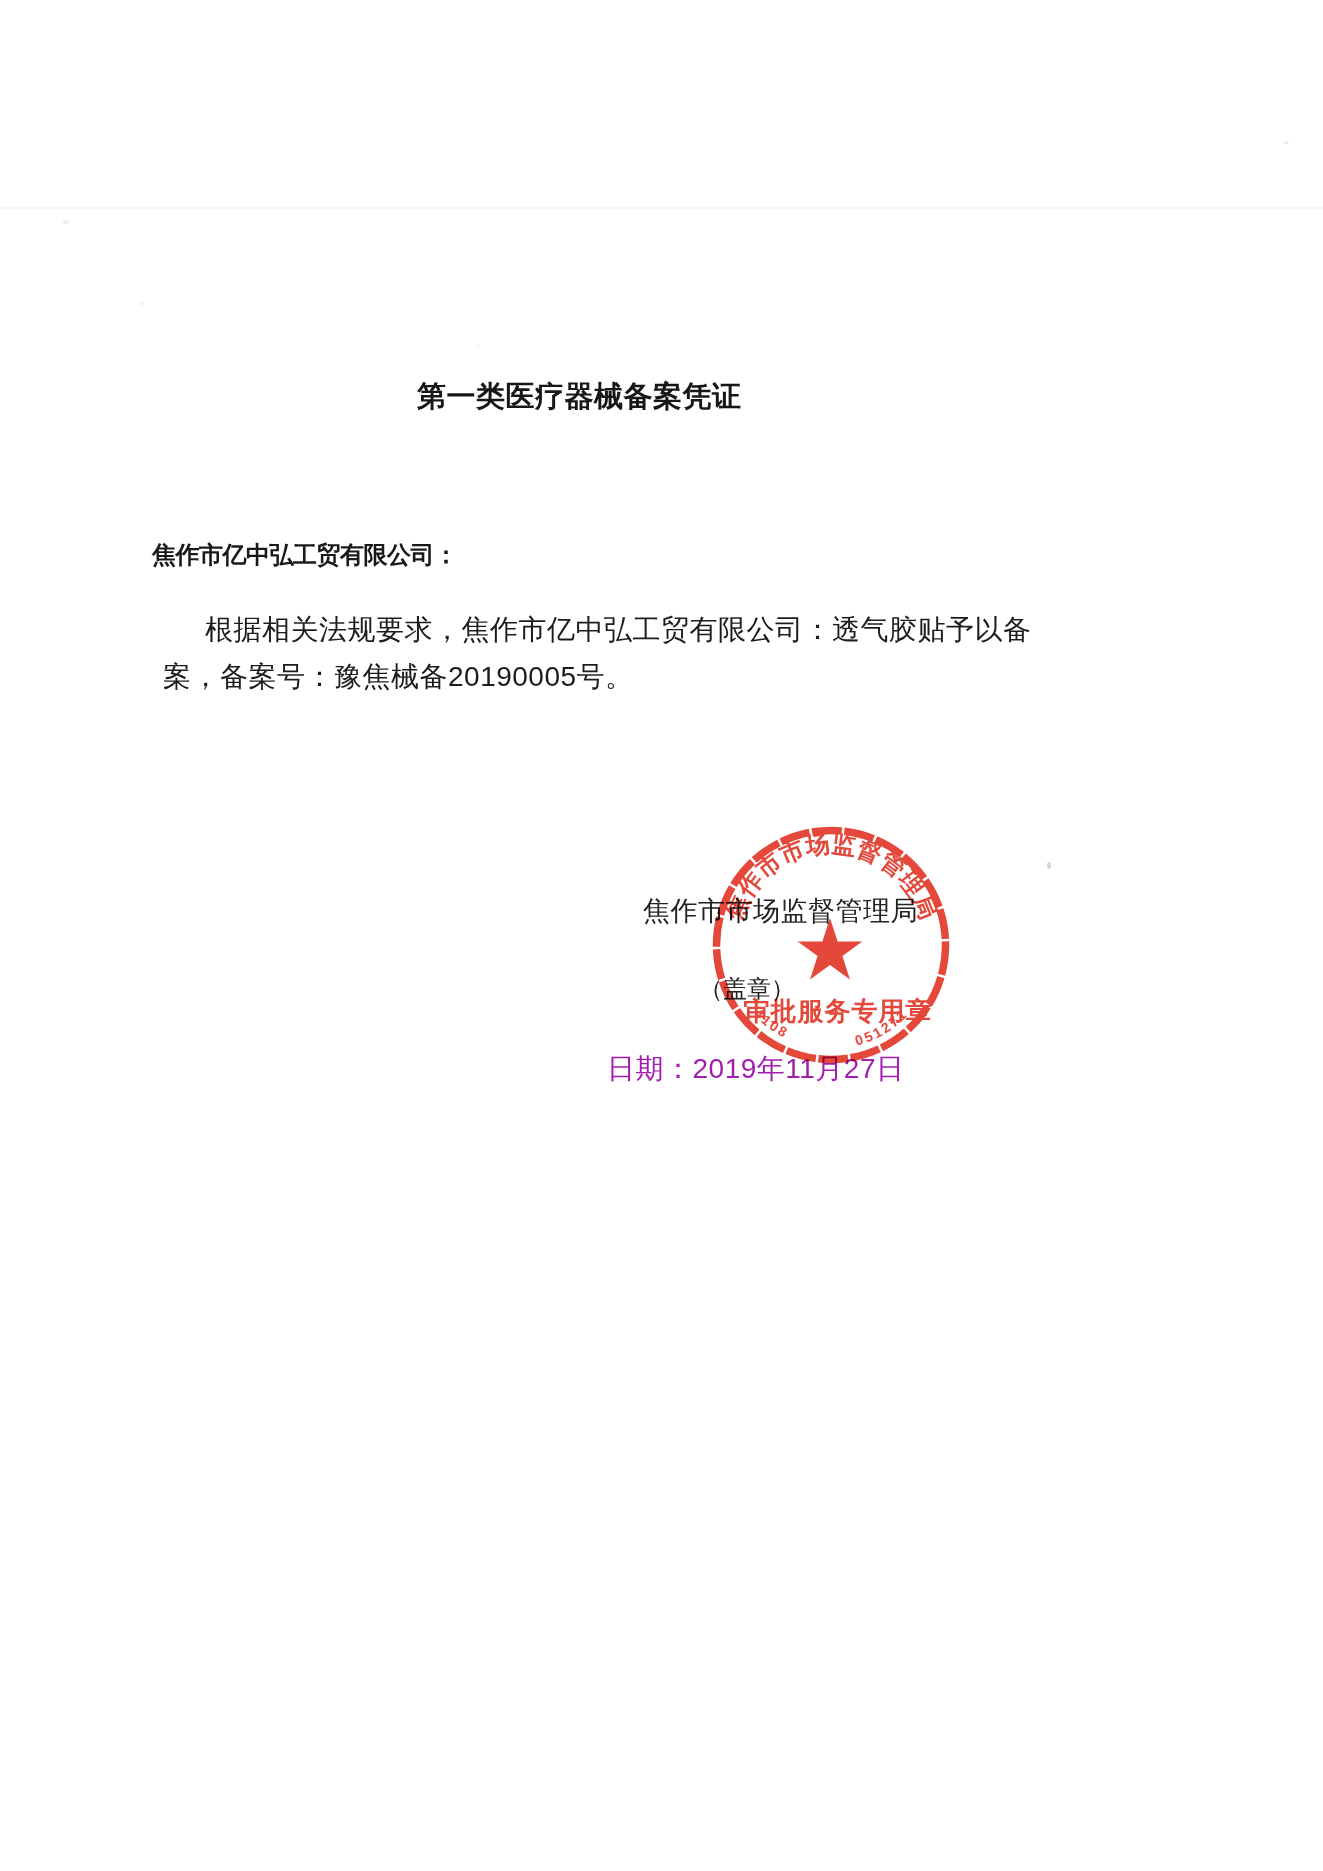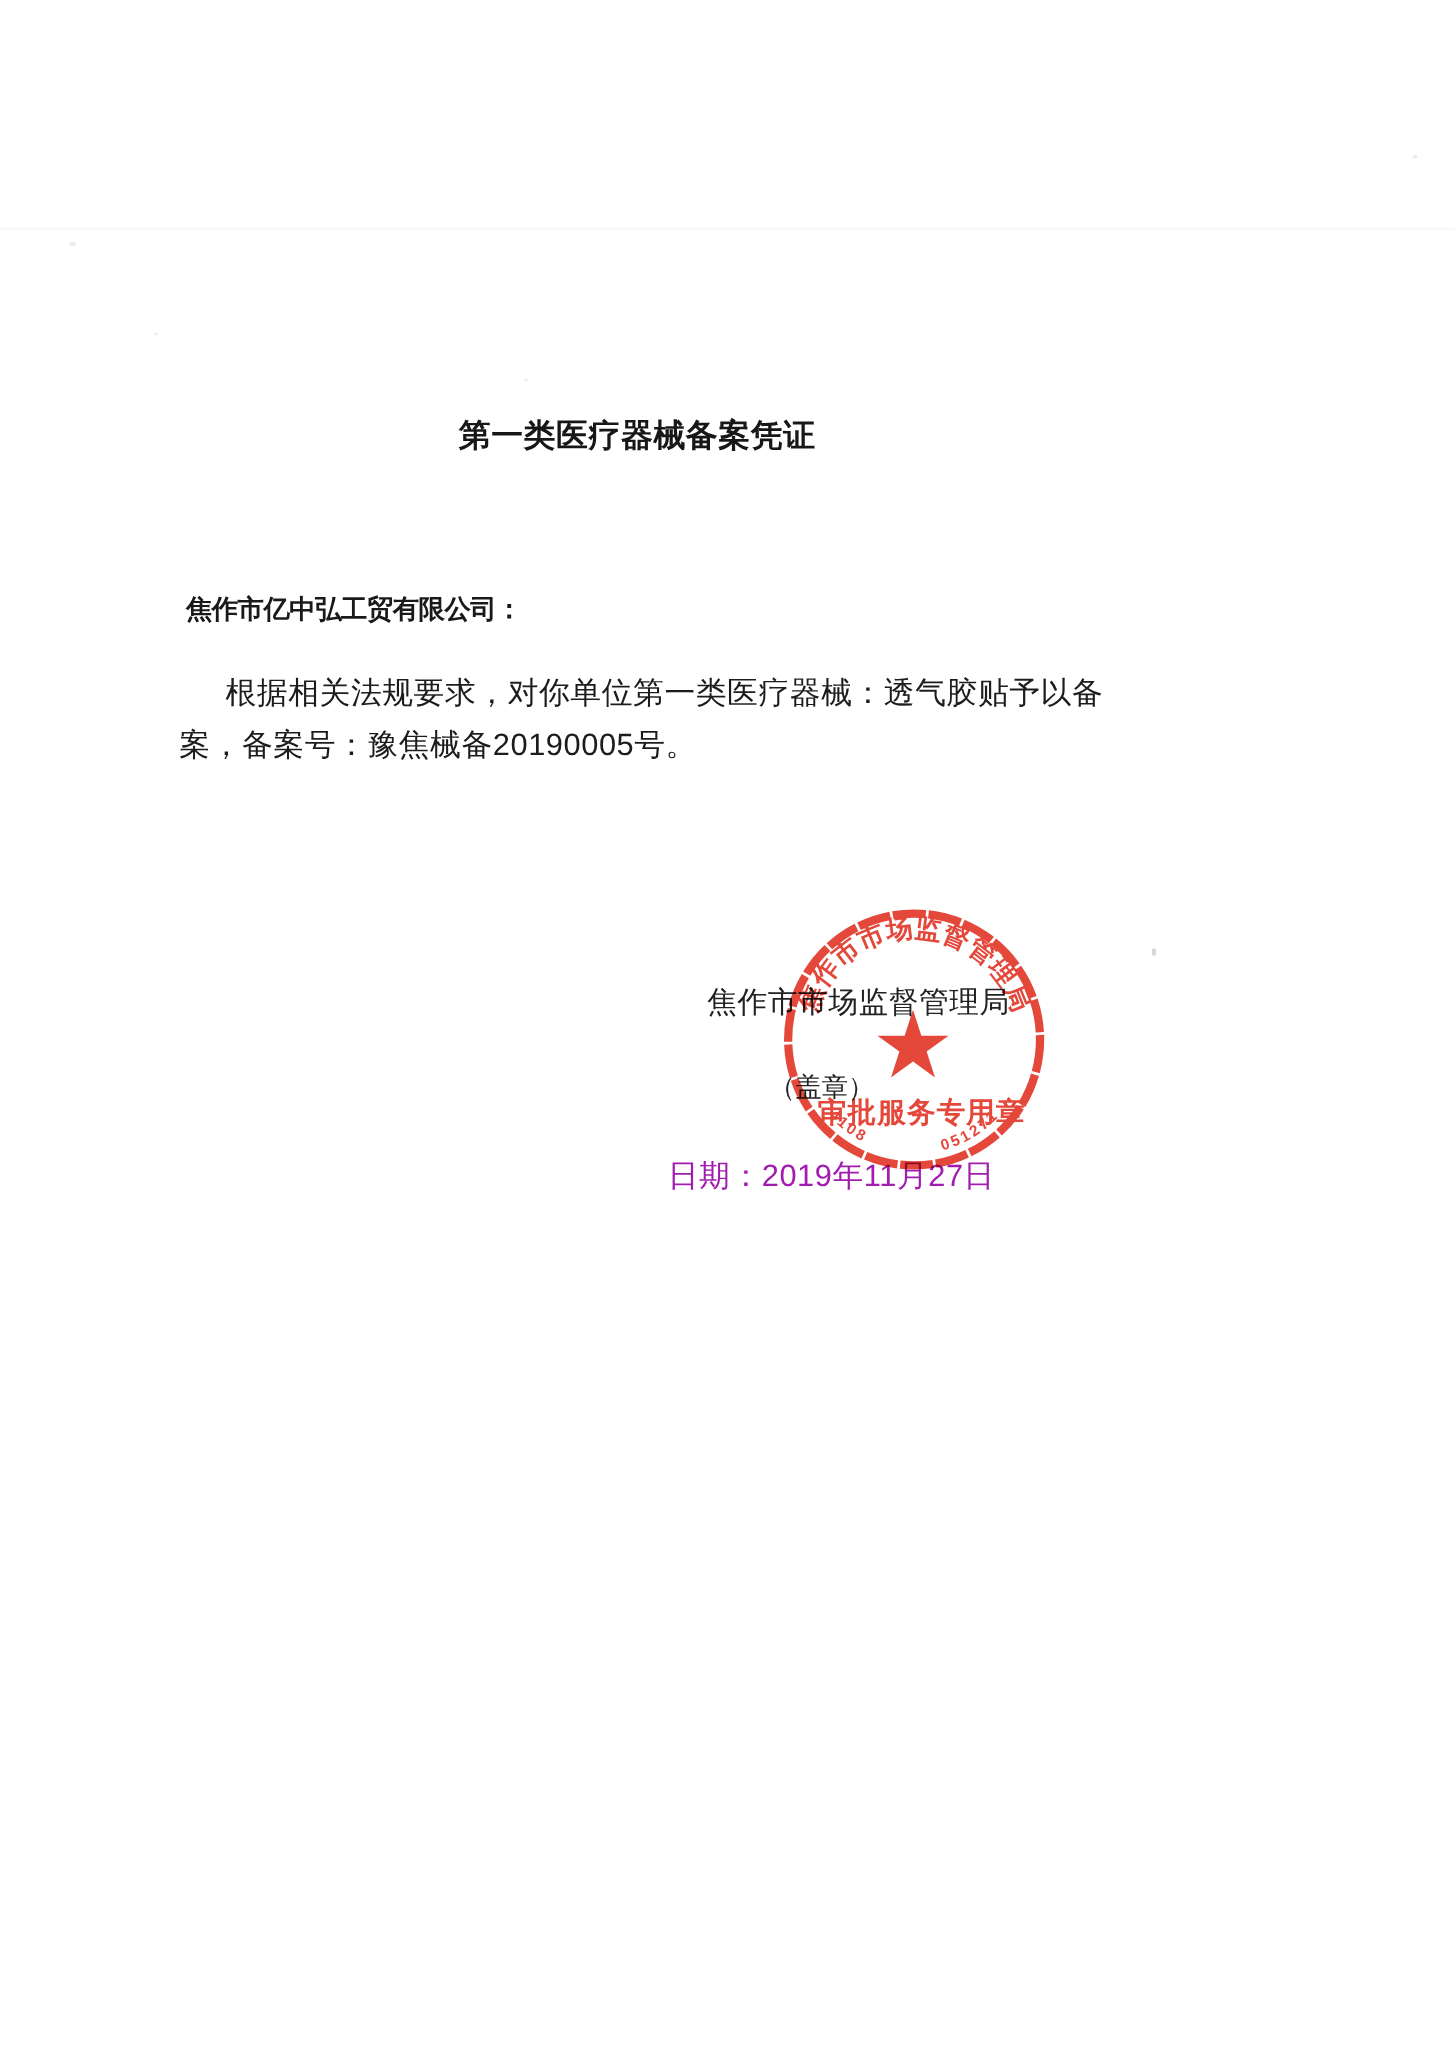--- a/index.html
+++ b/index.html
@@ -11,21 +11,21 @@
     font-family:"Liberation Sans","DejaVu Sans",sans-serif;
     color:#1d1d1d;
   }
   .txt{position:absolute;white-space:nowrap;line-height:1.15;}
   .title{
     left:417px;top:380px;
     font-size:29px;font-weight:bold;letter-spacing:0.5px;
     color:#171717;
   }
   .addressee{
-    left:169px;top:541px;
+    left:152px;top:541px;
     font-size:24px;font-weight:bold;letter-spacing:-0.5px;
     color:#191919;
   }
   .body-line{font-size:28px;letter-spacing:0.5px;color:#1c1c1c;}
   .body-line-1{left:163px;top:614px;padding-left:42px;}
   .body-line-2{left:163px;top:661px;}
   .signature{
     left:643px;top:896px;
     font-size:27px;letter-spacing:0.5px;color:#222;
   }
@@ -55,21 +55,21 @@
   <div class="speck" style="left:63px;top:220px;width:6px;height:4px;background:#ededed;"></div>
   <div class="speck" style="left:140px;top:302px;width:4px;height:3px;background:#efefef;"></div>
   <div class="speck" style="left:1284px;top:141px;width:5px;height:3px;background:#ededed;"></div>
   <div class="speck" style="left:1047px;top:862px;width:4px;height:7px;background:#d6d6d6;"></div>
   <div class="speck" style="left:476px;top:344px;width:4px;height:3px;background:#f0f0f0;"></div>
 
   <div class="txt title">第一类医疗器械备案凭证</div>
 
   <div class="txt addressee">焦作市亿中弘工贸有限公司：</div>
 
-  <div class="txt body-line body-line-1">根据相关法规要求，对你单位第一类医疗器械：透气胶贴予以备</div>
+  <div class="txt body-line body-line-1">根据相关法规要求，焦作市亿中弘工贸有限公司：透气胶贴予以备</div>
   <div class="txt body-line body-line-2">案，备案号：豫焦械备20190005号。</div>
 
   <div class="txt signature">焦作市市场监督管理局</div>
 
   <div class="txt seal-note">（盖章）</div>
 
   <div class="txt date-line">日期：2019年11月27日</div>
 
   <div class="stamp">
     <svg viewBox="0 0 244 244" xmlns="http://www.w3.org/2000/svg">

